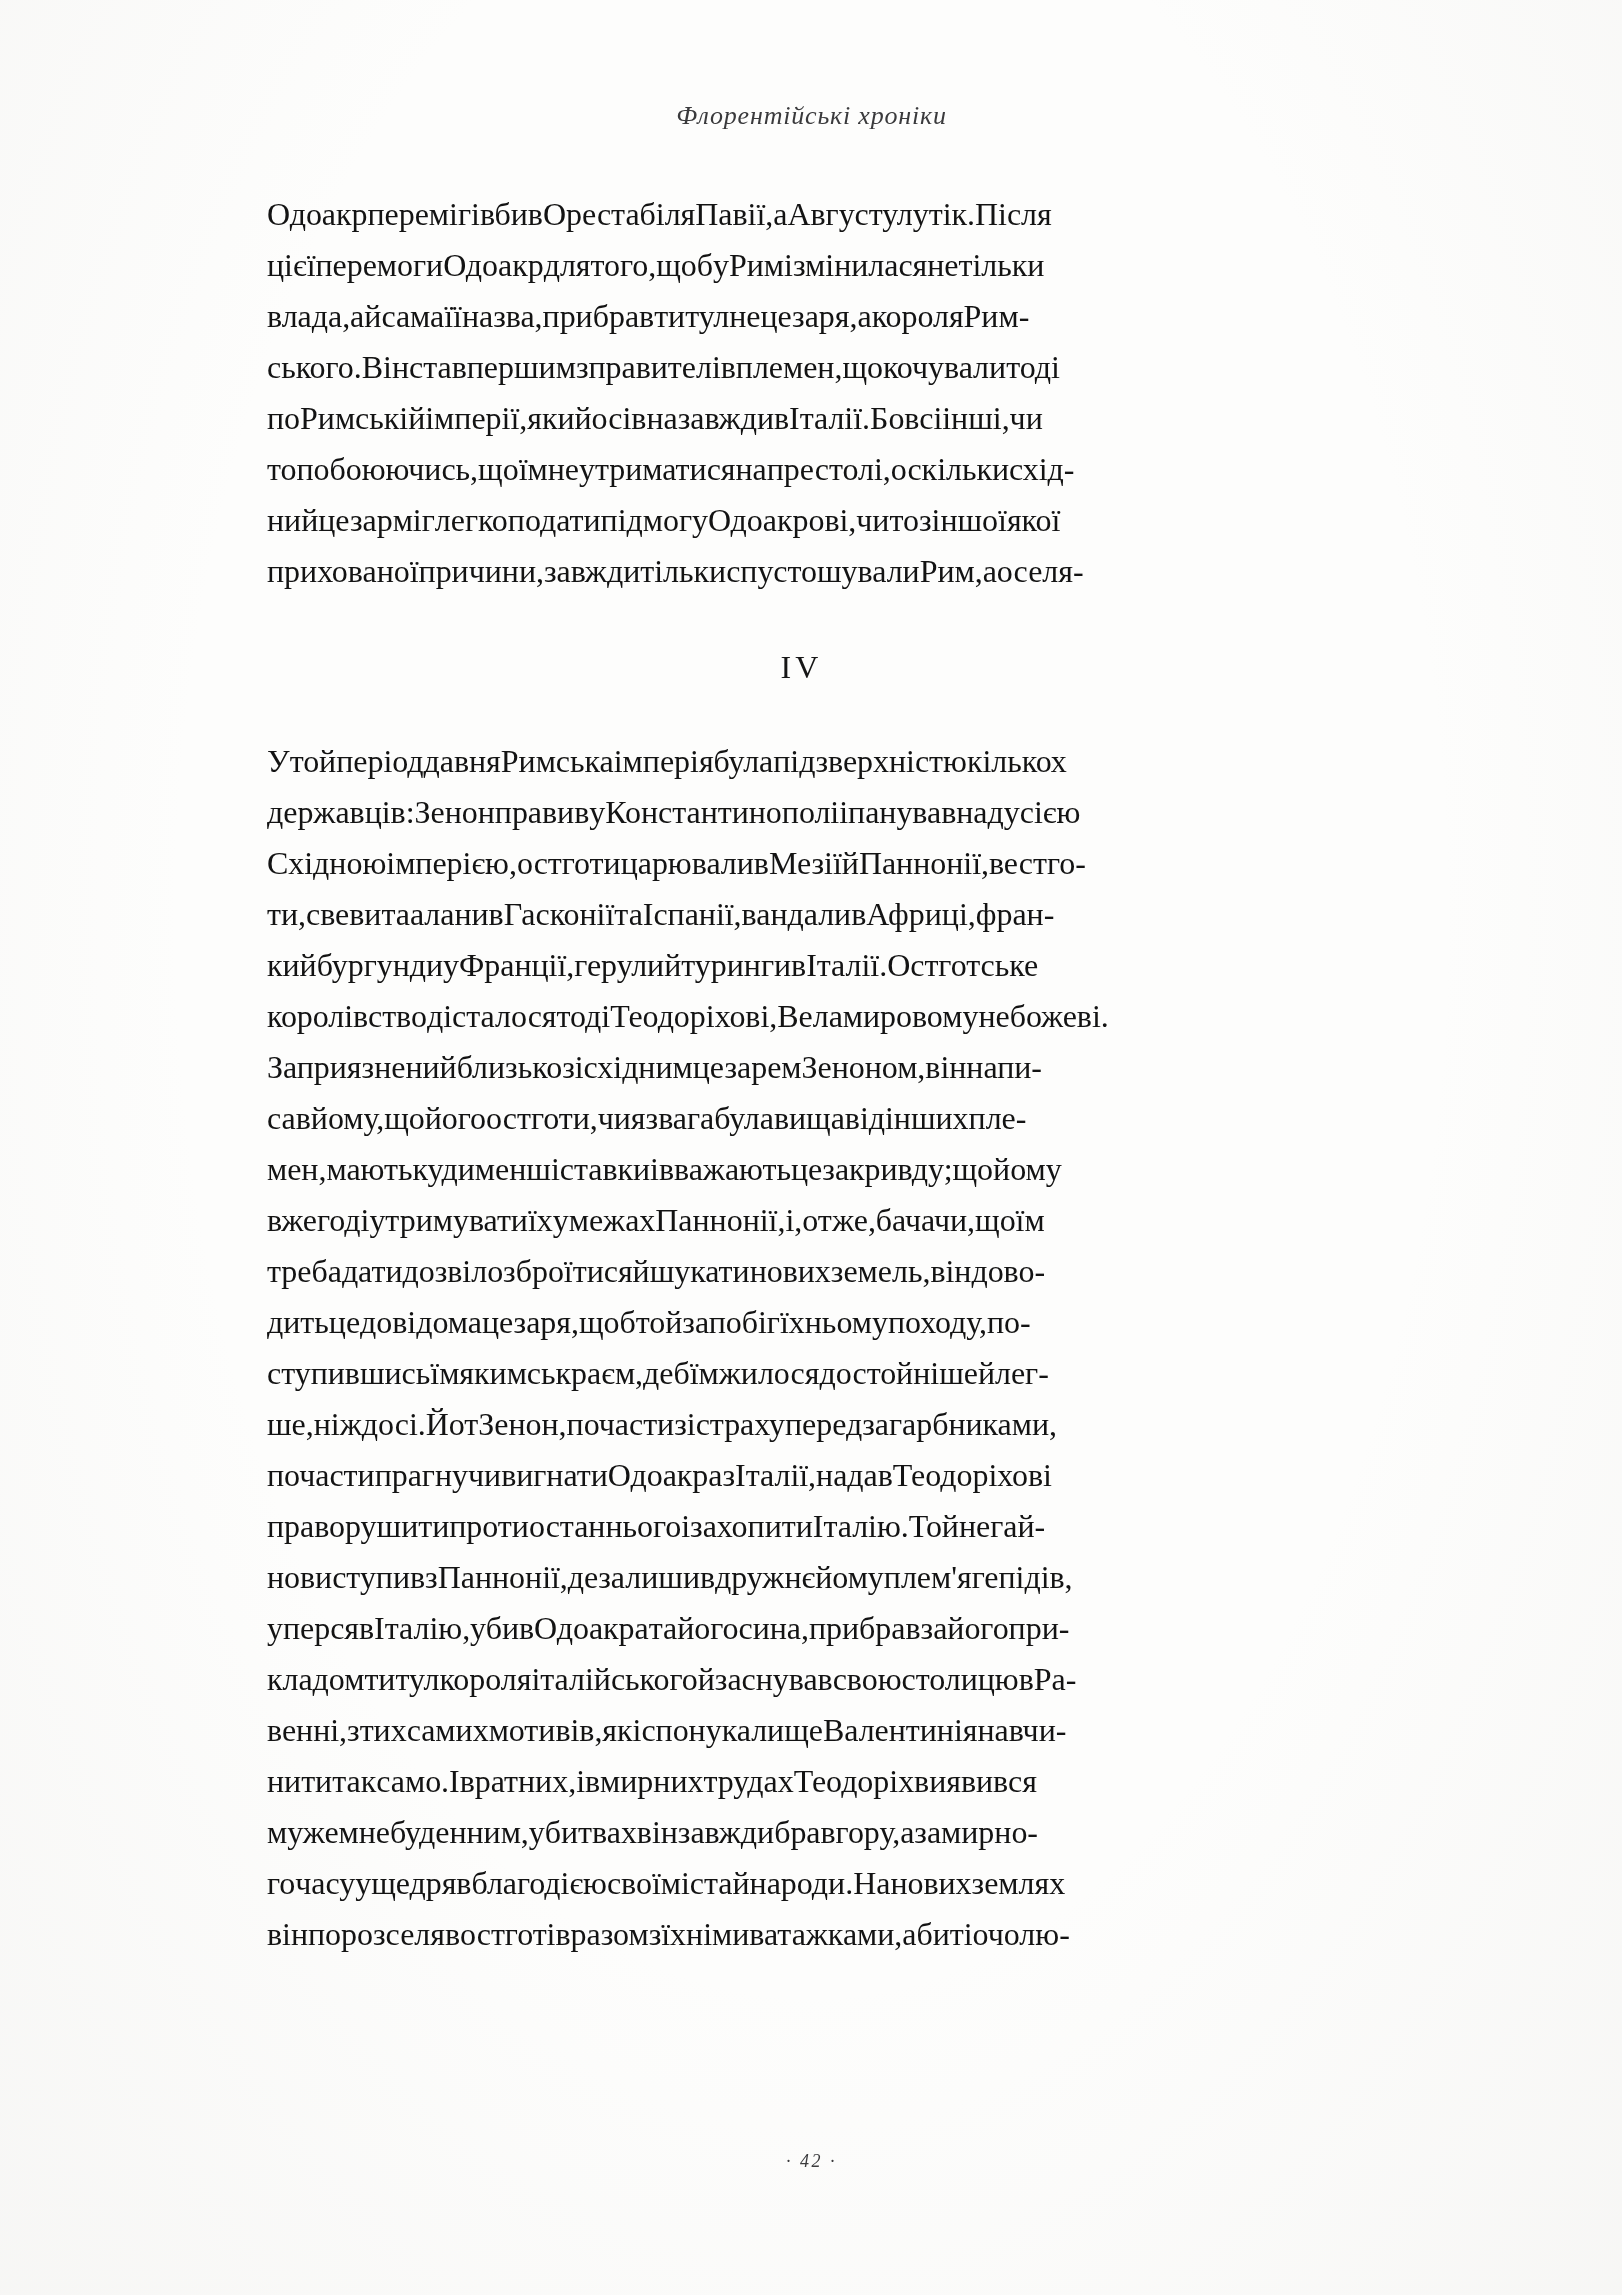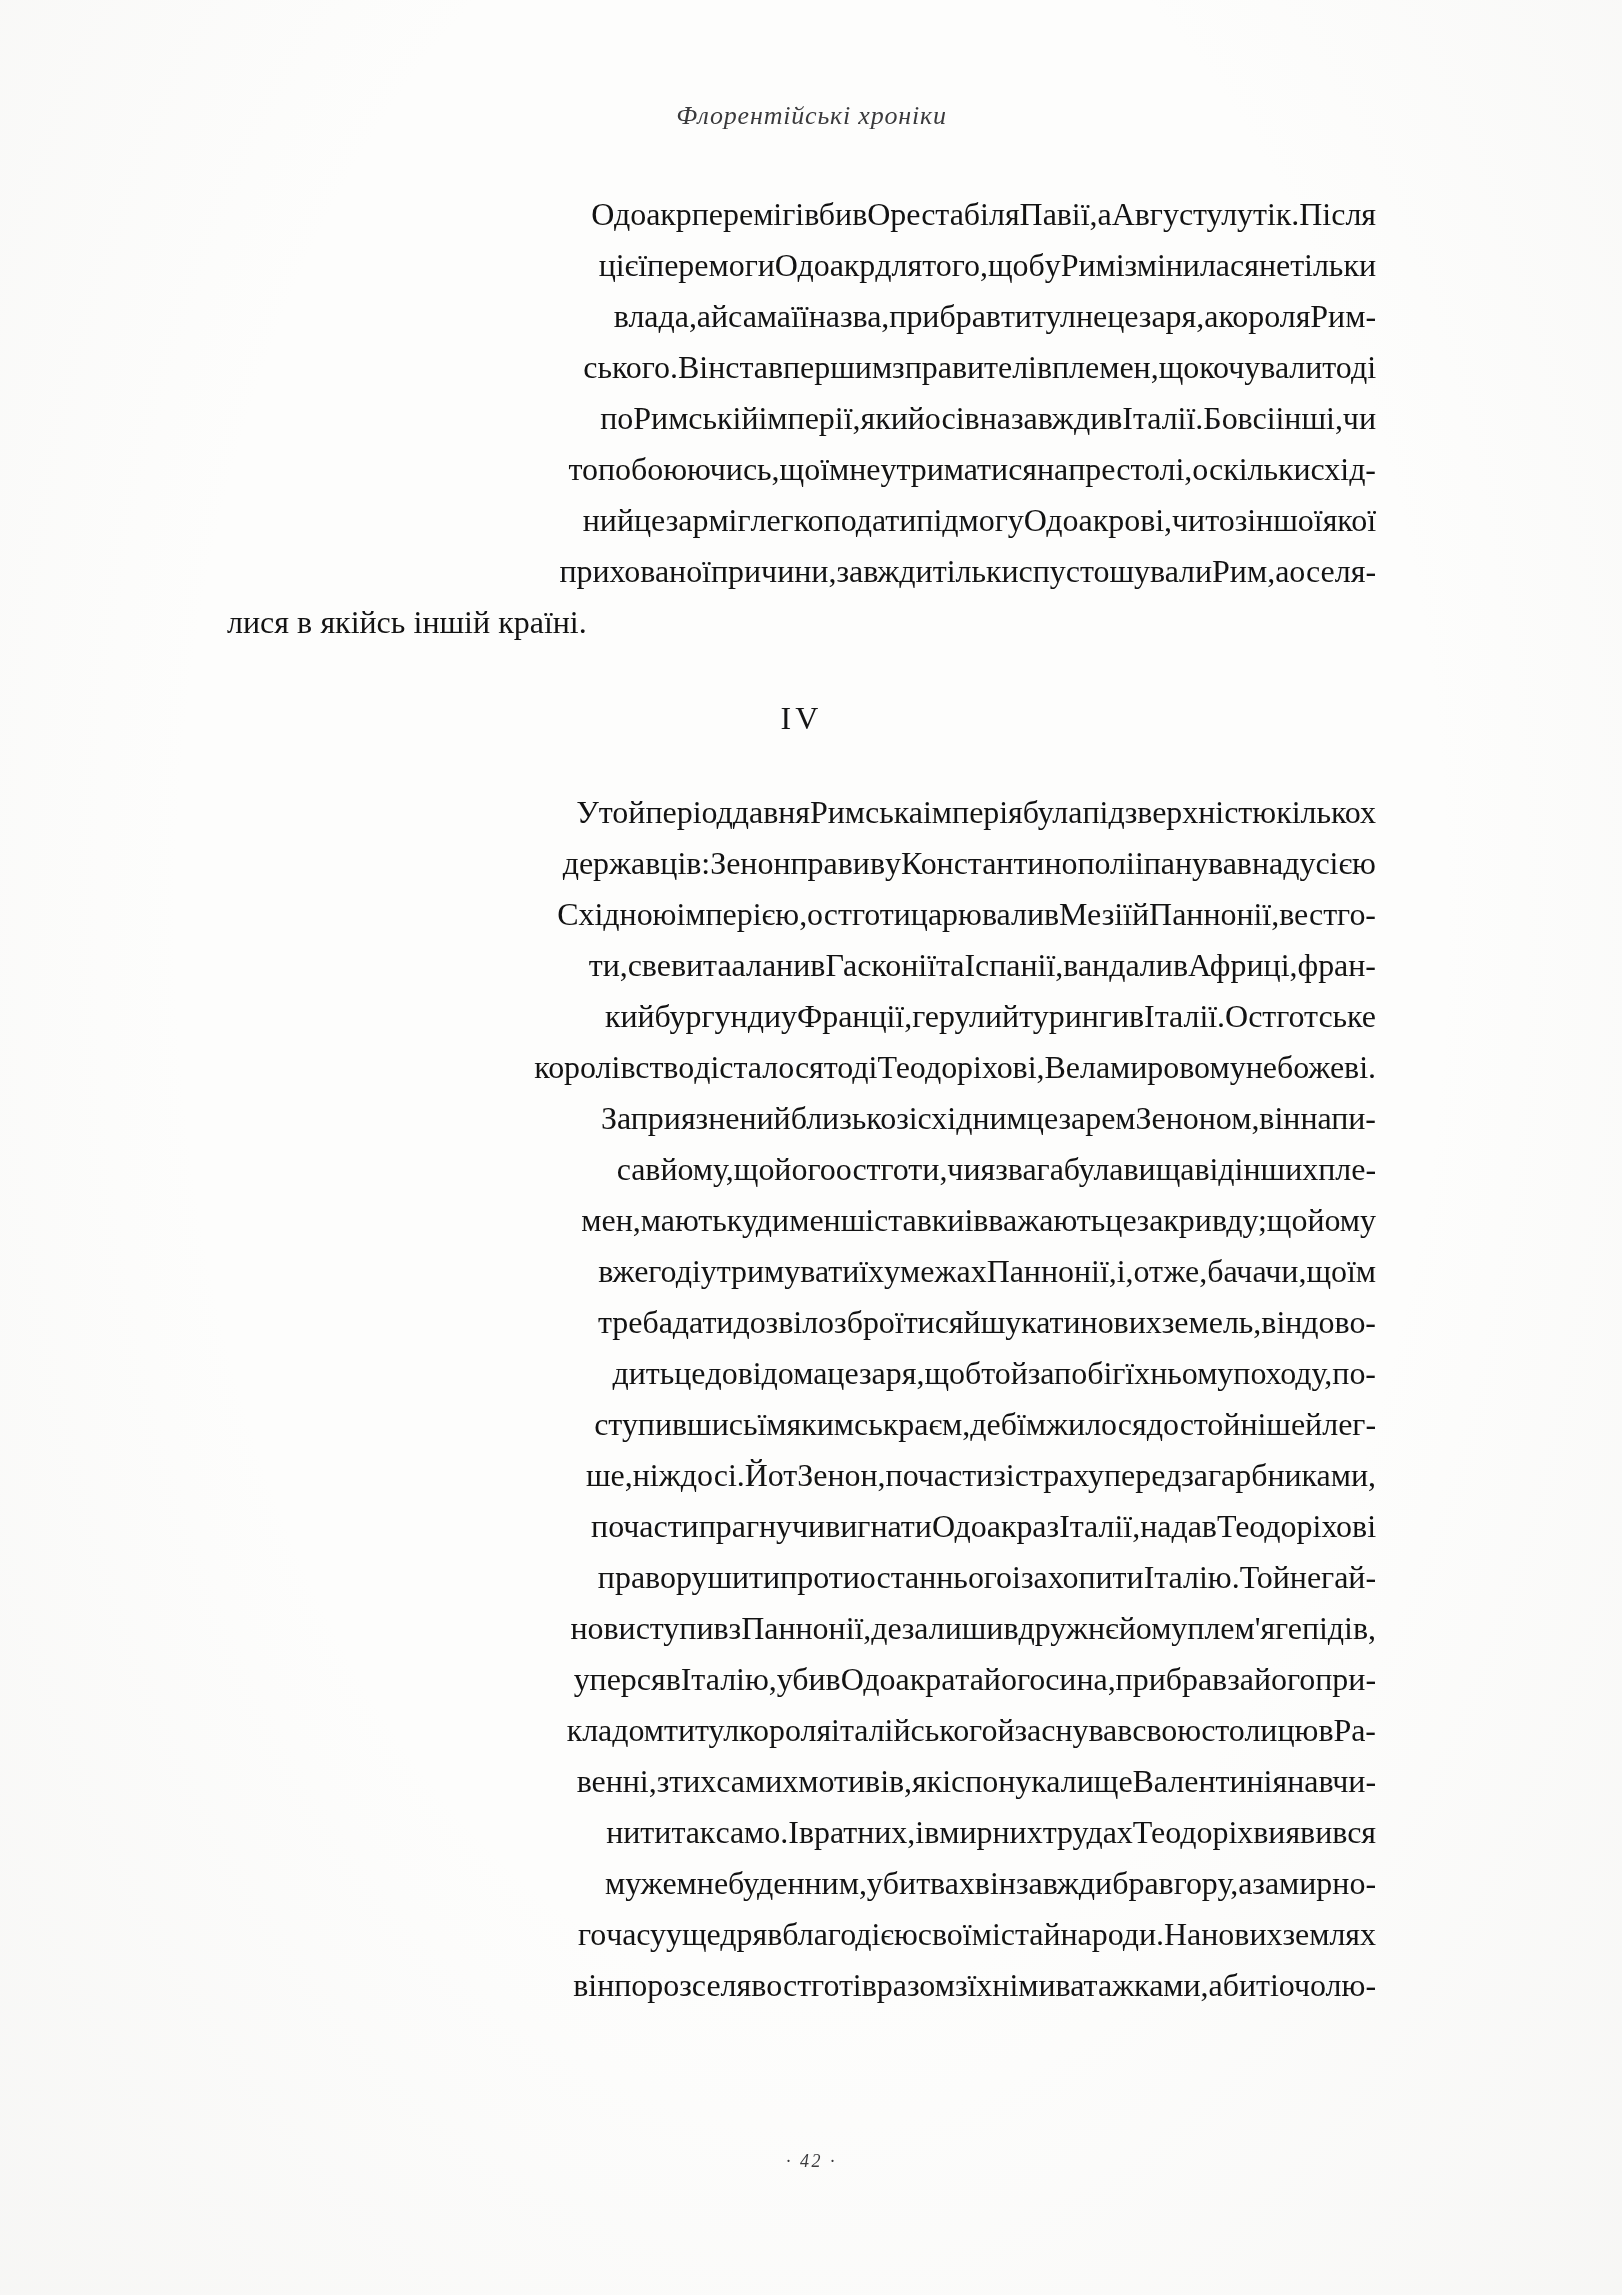--- a/index.html
+++ b/index.html
@@ -73,21 +73,22 @@
     -webkit-font-smoothing: antialiased;
   }
 
   
   .ln {
     display: block;
     white-space: pre;
   }
   .ln.j {
     display: flex;
-    justify-content: flex-end;
+    justify-content: flex-start;
+    margin-left: 40px;
   }
   .ln.j > span { white-space: pre; }
 
   
   .chapter-num {
     text-align: center;
     font-size: 32px;
     letter-spacing: 4.2px;
     font-weight: 400;
     margin: 52px 0 50px 0;
@@ -120,21 +121,20 @@
 
       <p class="body-par" id="par-continued">
           <span class="ln j"><span>Одоакр</span><span>переміг</span><span>і</span><span>вбив</span><span>Ореста</span><span>біля</span><span>Павії,</span><span>а</span><span>Августул</span><span>утік.</span><span>Після</span></span>
           <span class="ln j"><span>цієї</span><span>перемоги</span><span>Одоакр</span><span>для</span><span>того,</span><span>щоб</span><span>у</span><span>Римі</span><span>змінилася</span><span>не</span><span>тільки</span></span>
           <span class="ln j"><span>влада,</span><span>а</span><span>й</span><span>сама</span><span>її</span><span>назва,</span><span>прибрав</span><span>титул</span><span>не</span><span>цезаря,</span><span>а</span><span>короля</span><span>Рим-</span></span>
           <span class="ln j"><span>ського.</span><span>Він</span><span>став</span><span>першим</span><span>з</span><span>правителів</span><span>племен,</span><span>що</span><span>кочували</span><span>тоді</span></span>
           <span class="ln j"><span>по</span><span>Римській</span><span>імперії,</span><span>який</span><span>осів</span><span>назавжди</span><span>в</span><span>Італії.</span><span>Бо</span><span>всі</span><span>інші,</span><span>чи</span></span>
           <span class="ln j"><span>то</span><span>побоюючись,</span><span>що</span><span>їм</span><span>не</span><span>утриматися</span><span>на</span><span>престолі,</span><span>оскільки</span><span>схід-</span></span>
           <span class="ln j"><span>ний</span><span>цезар</span><span>міг</span><span>легко</span><span>подати</span><span>підмогу</span><span>Одоакрові,</span><span>чи</span><span>то</span><span>з</span><span>іншої</span><span>якої</span></span>
           <span class="ln j"><span>прихованої</span><span>причини,</span><span>завжди</span><span>тільки</span><span>спустошували</span><span>Рим,</span><span>а</span><span>оселя-</span></span>
-          <span class="ln">лися в якійсь іншій країні.</span>
         </p>
 
       <div class="chapter-num">IV</div>
 
       <p class="body-par" id="par-chapter-iv">
           <span class="ln j"><span>У</span><span>той</span><span>період</span><span>давня</span><span>Римська</span><span>імперія</span><span>була</span><span>під</span><span>зверхністю</span><span>кількох</span></span>
           <span class="ln j"><span>державців:</span><span>Зенон</span><span>правив</span><span>у</span><span>Константинополі</span><span>і</span><span>панував</span><span>над</span><span>усією</span></span>
           <span class="ln j"><span>Східною</span><span>імперією,</span><span>остготи</span><span>царювали</span><span>в</span><span>Мезії</span><span>й</span><span>Паннонії,</span><span>вестго-</span></span>
           <span class="ln j"><span>ти,</span><span>свеви</span><span>та</span><span>алани</span><span>в</span><span>Гасконії</span><span>та</span><span>Іспанії,</span><span>вандали</span><span>в</span><span>Африці,</span><span>фран-</span></span>
           <span class="ln j"><span>ки</span><span>й</span><span>бургунди</span><span>у</span><span>Франції,</span><span>герули</span><span>й</span><span>туринги</span><span>в</span><span>Італії.</span><span>Остготське</span></span>

